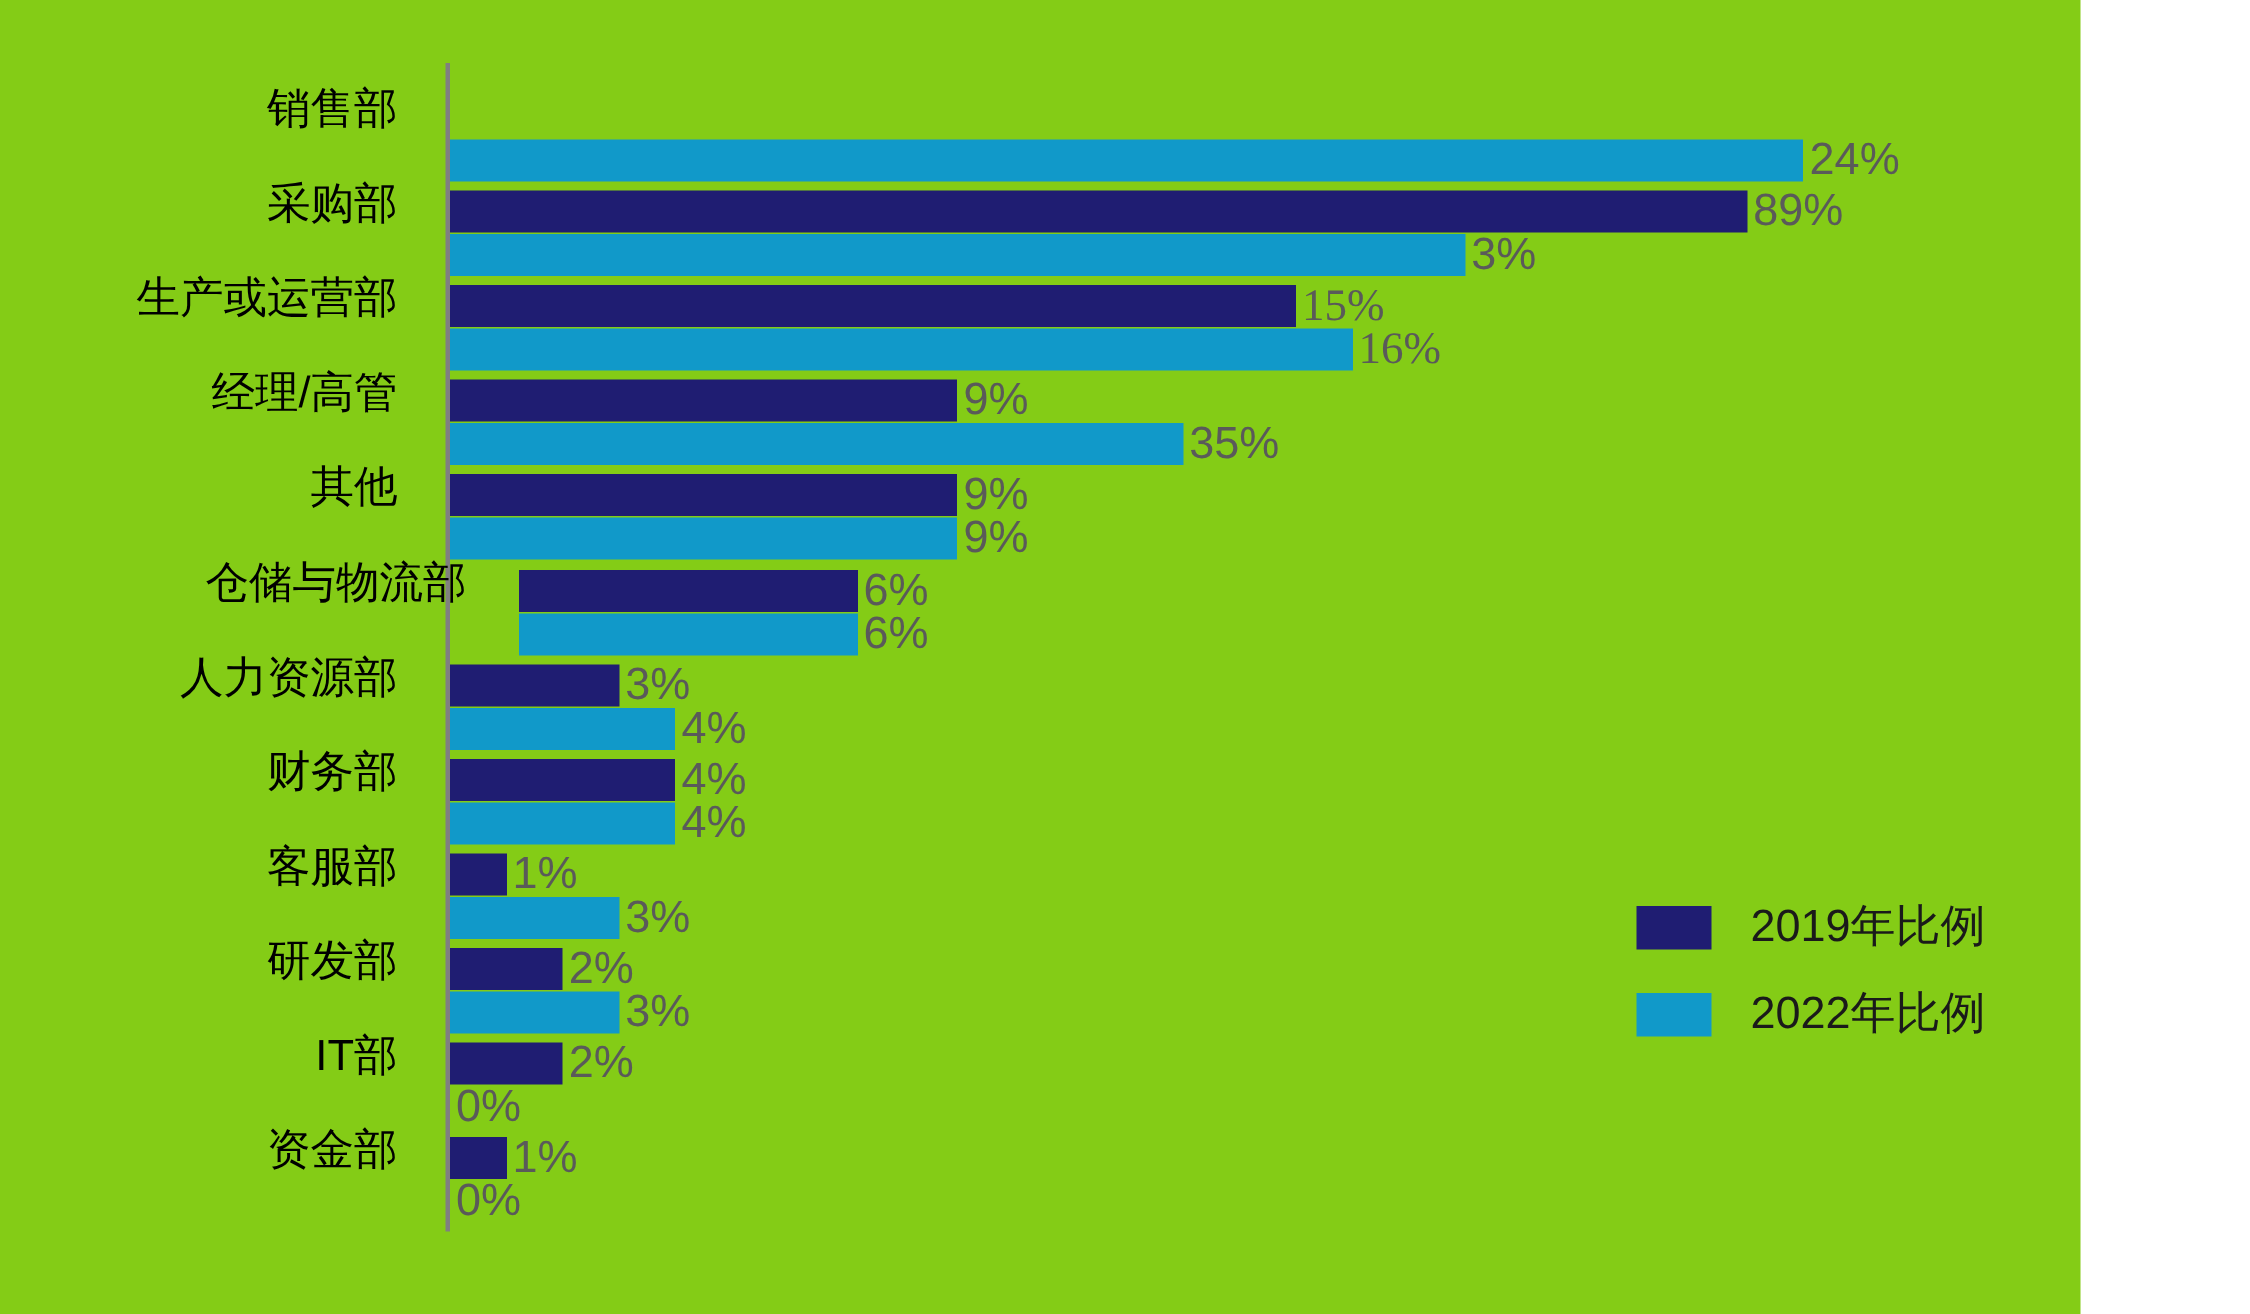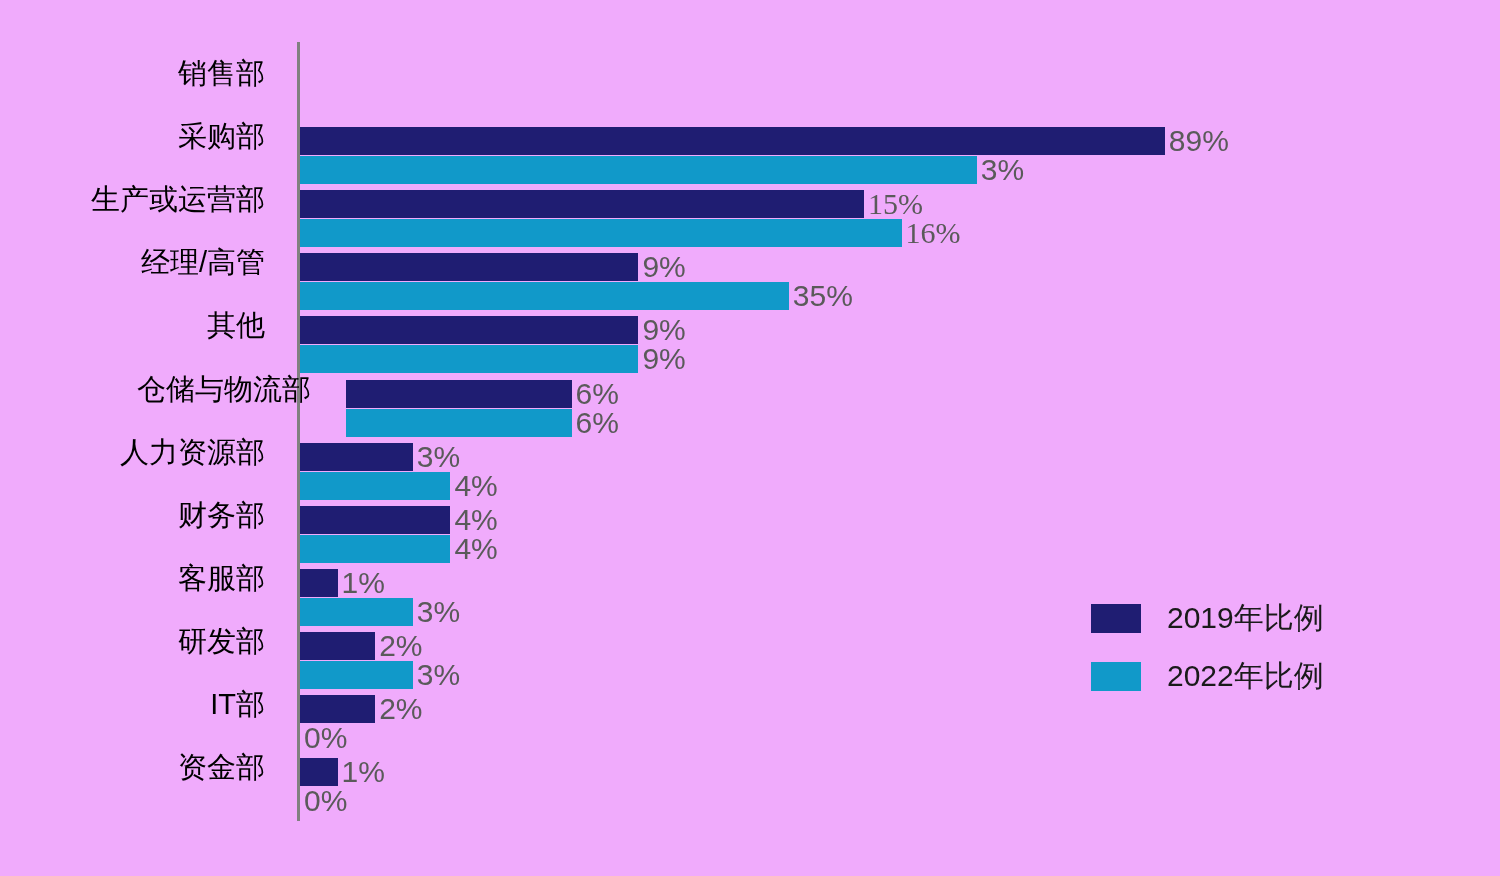--- a/index.html
+++ b/index.html
@@ -5,24 +5,25 @@
   html, body {
     margin: 0;
     padding: 0;
     background: #ffffff;
   }
   body {
     font-family: "Liberation Sans", "DejaVu Sans", sans-serif;
   }
   #chart-root {
     position: relative;
-    width: 1500px;
+    width: 1363px;
     height: 876px;
-    background: #f0abfc;
+    background: #84cc16;
     overflow: hidden;
+    padding-left: 24px;
   }
   
   #plot-area {
     position: absolute;
     left: 0;
     top: 0;
     width: 1500px;
     height: 876px;
   }
   #axis-line {
@@ -102,20 +103,24 @@
 </head>
 <body>
 
 <div id="chart-root">
 
   <div id="plot-area">
     <div id="axis-line"></div>
     <div id="categories-container">
         <div class="cat-group" style="top: 42px;">
           <div class="cat-label">销售部</div>
+          <div class="bar-row" style="top: 51px; width: 902.4px;">
+            <div class="bar bar-2022" style="background: rgb(17, 153, 201); width: 902.4px;"></div>
+            <div class="bar-value" style="left: 906.4px;">24%</div>
+          </div>
         </div>
         <div class="cat-group" style="top: 105.1px;">
           <div class="cat-label">采购部</div>
           <div class="bar-row" style="top: 22px; width: 864.8px;">
             <div class="bar bar-2019" style="background: rgb(31, 29, 114); width: 864.8px;"></div>
             <div class="bar-value" style="left: 868.8px;">89%</div>
           </div>
           <div class="bar-row" style="top: 51px; width: 676.8px;">
             <div class="bar bar-2022" style="background: rgb(17, 153, 201); width: 676.8px;"></div>
             <div class="bar-value" style="left: 680.8px;">3%</div>

